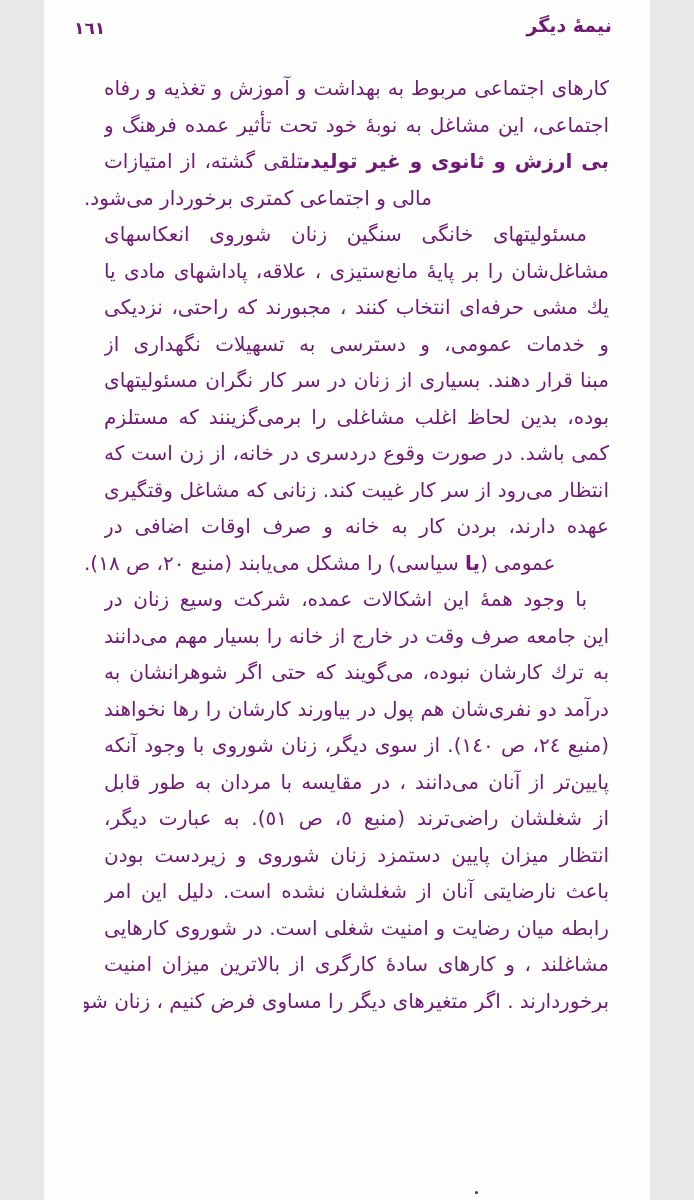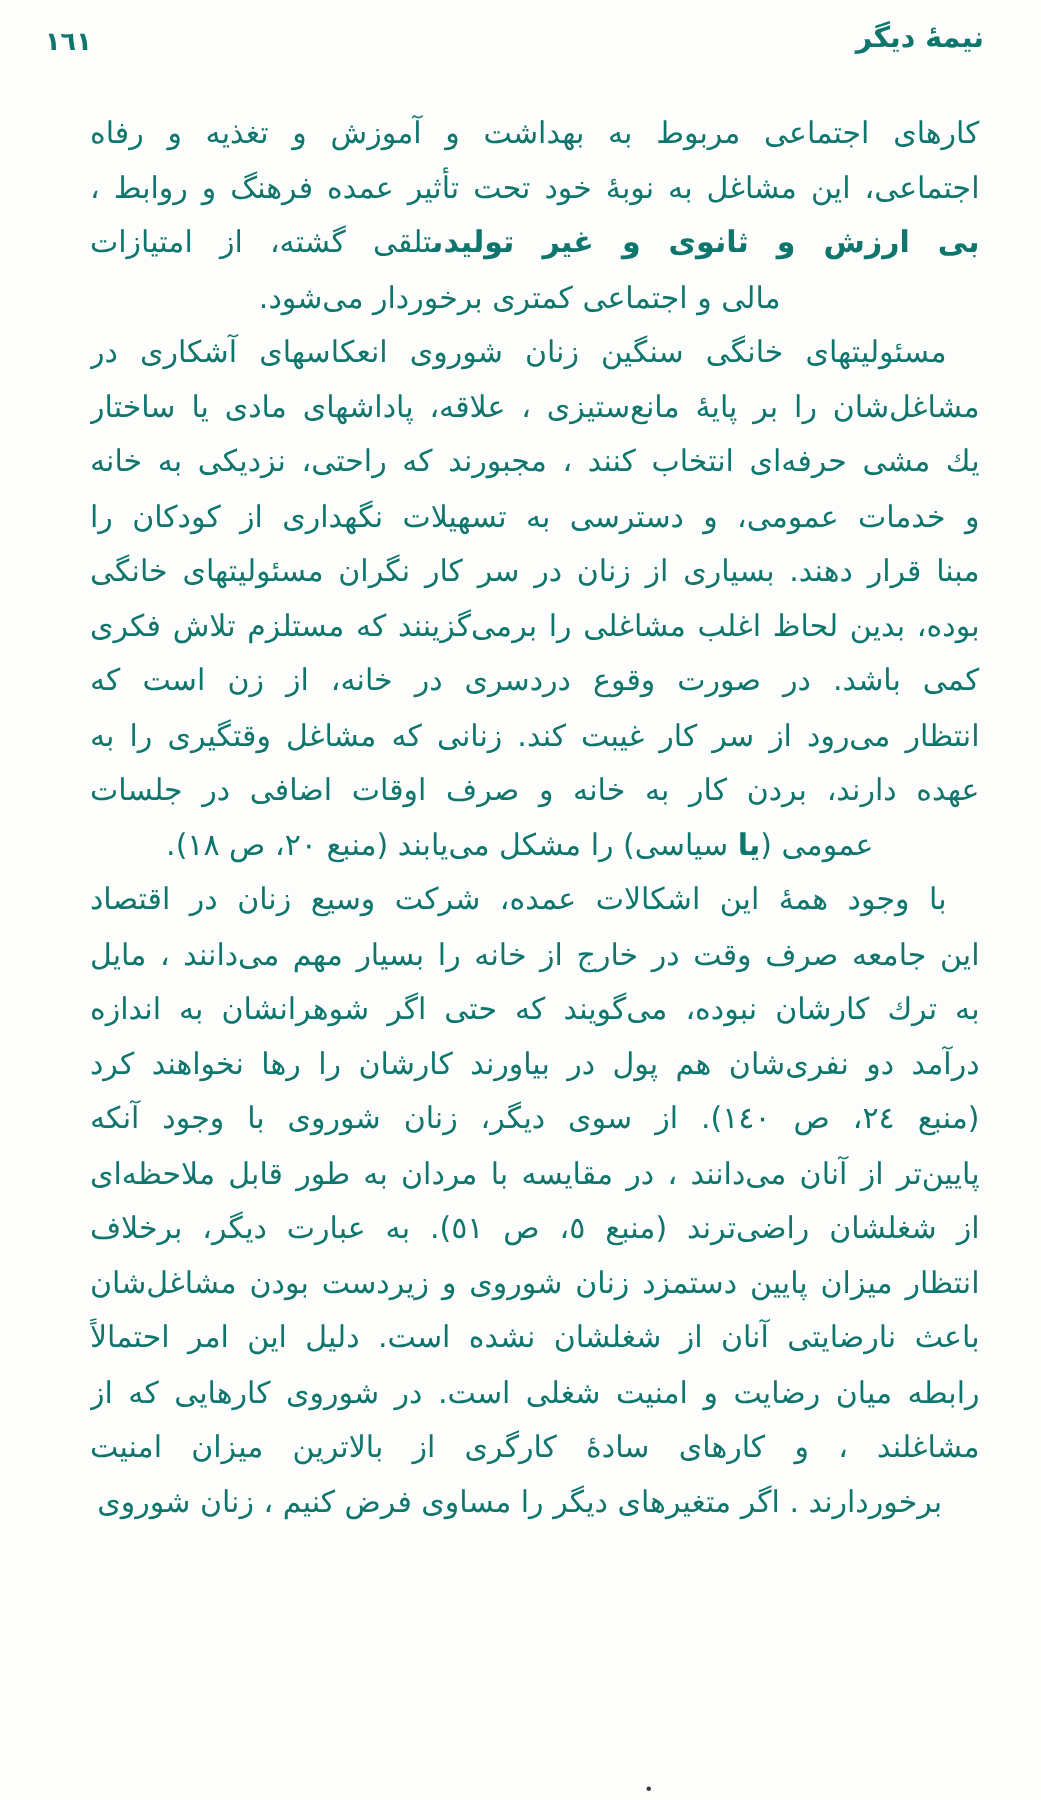--- a/index.html
+++ b/index.html
@@ -2,25 +2,25 @@
 <html lang="fa" dir="rtl"><head>
 <meta charset="utf-8">
 <style>
   html, body {
     margin: 0;
     padding: 0;
     background: #e8e8e6;
   }
   .page {
     position: relative;
-    width: 694px;
+    width: 606px;
     height: 1200px;
     margin: 0 auto;
     background: #fdfdfb;
-    color: #0f766e;
+    color: #701a75;
     font-family: "DejaVu Sans", sans-serif;
     direction: rtl;
     overflow: hidden;
   }
   .header {
     position: absolute;
     top: 14px;
     left: 0;
     right: 0;
     height: 34px;
@@ -45,21 +45,21 @@
     position: absolute;
     top: 70px;
     right: 41px;
     left: 40px;
   }
   .para { margin: 0; }
   .line {
     height: 36.5px;
     line-height: 36.5px;
     font-size: 20px;
-    text-align: center;
+    text-align: left;
     overflow: hidden;
     white-space: nowrap;
   }
   
   .line.j {
     white-space: normal;
     text-align: justify;
     text-align-last: justify;
     margin-left: 20px;
   }

